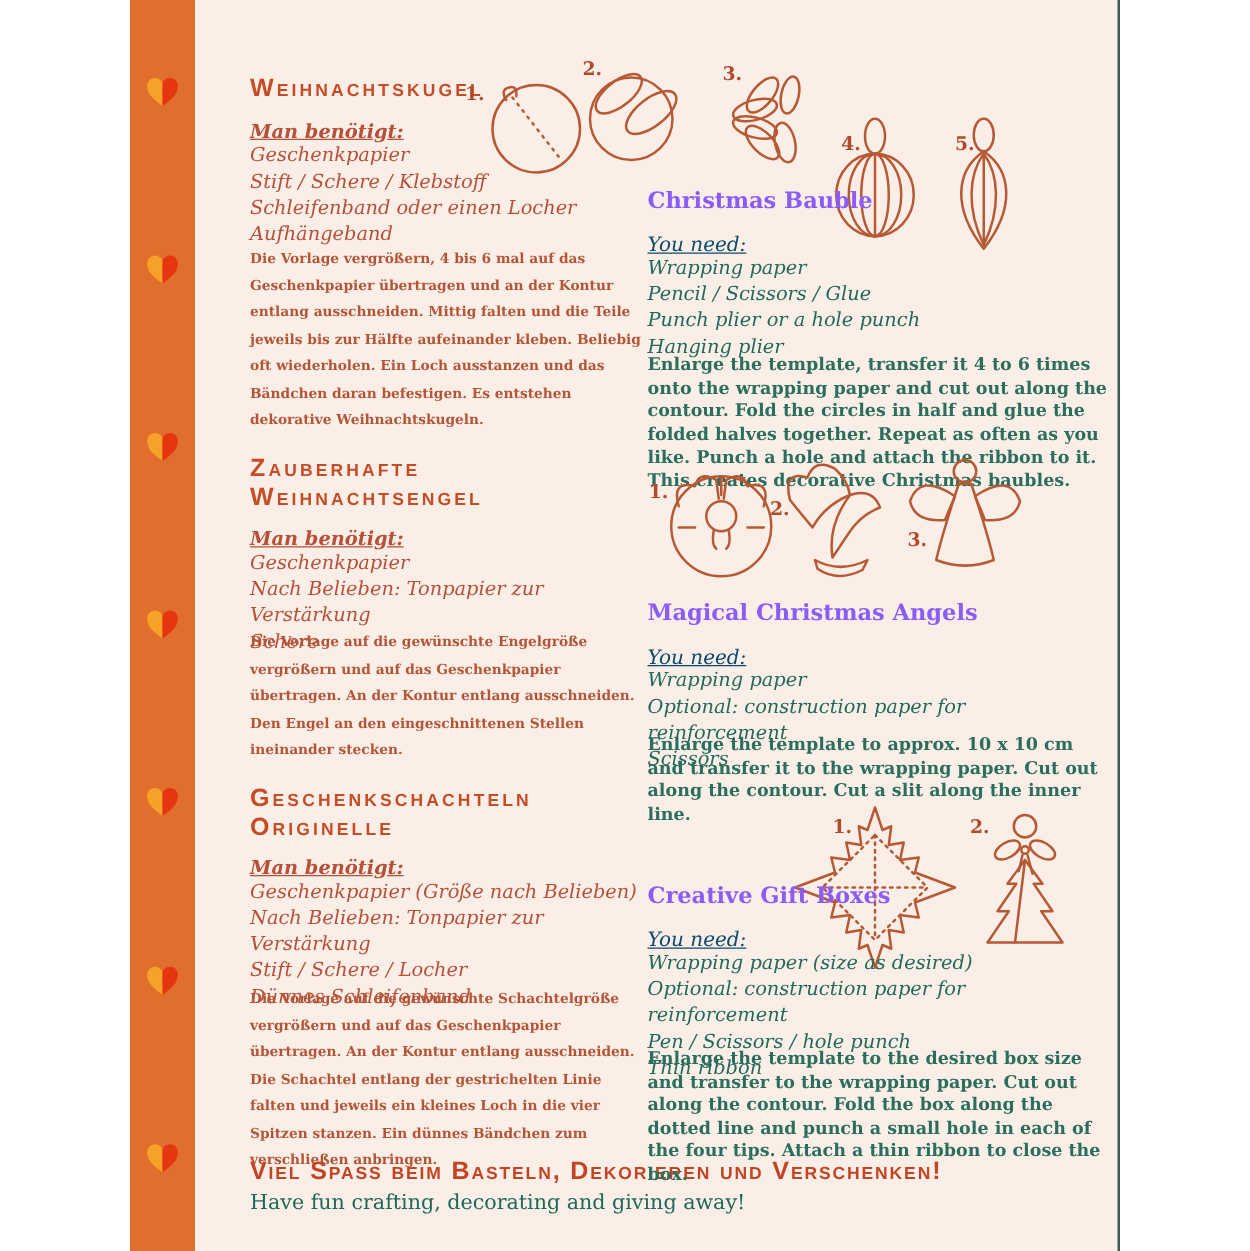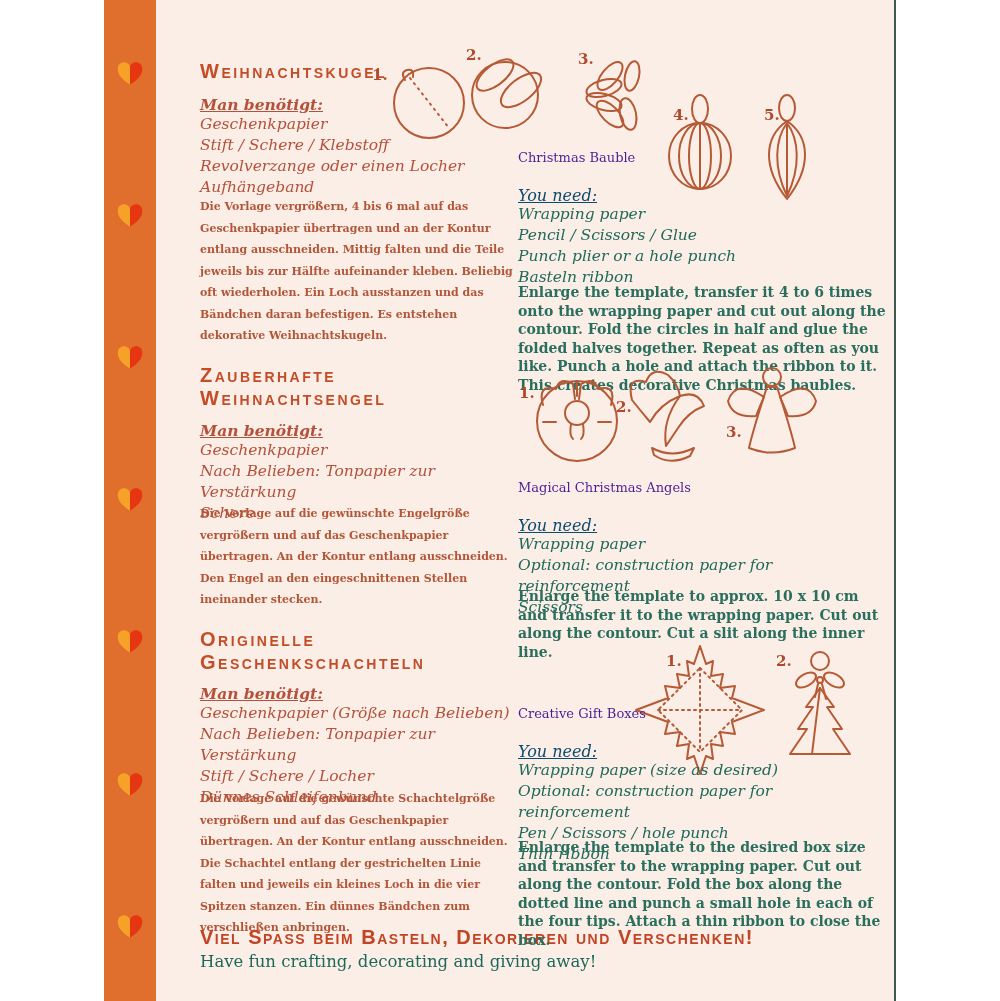--- a/index.html
+++ b/index.html
@@ -19,21 +19,21 @@
   .title-de{
     font-family:"Liberation Sans","DejaVu Sans",sans-serif;
     font-variant:small-caps;font-weight:700;font-size:20px;line-height:23px;
     letter-spacing:2.5px;color:#c44d28;
   }
   .needs-label-de{font-style:italic;font-weight:700;font-size:15.5px;color:#b5503a;text-decoration:underline;}
   .needs-de{font-style:italic;font-size:15.5px;line-height:21px;color:#b5503a;}
   .body-de{font-size:11px;line-height:21.5px;color:#b35638;font-weight:600;}
 
   
-  .title-en{font-weight:400;font-size:13px;color:#4c1d95;}
+  .title-en{font-weight:700;font-size:18px;color:#8b5cf6;}
   .needs-label-en{font-style:italic;font-weight:400;font-size:16px;color:#0c4a6e;text-decoration:underline;}
   .needs-en{font-style:italic;font-size:15.5px;line-height:21px;color:#20695b;}
   .body-en{font-size:14px;line-height:18.5px;color:#2a6e5e;font-weight:600;}
 
   .stepnum{
     font-family:"DejaVu Serif","Liberation Serif",serif;
     font-weight:700;font-size:15px;color:#b04a2c;
   }
   .sketch path,.sketch circle,.sketch ellipse,.sketch line{
     fill:none;stroke:#b65a35;stroke-width:2;stroke-linecap:round;stroke-linejoin:round;
@@ -81,21 +81,21 @@
         <path d="M16,8 C13,1 2,2 2,11 C2,19 9,24 16,29 Z" fill="#f6a229"></path>
         <path d="M16,8 C19,1 30,2 30,11 C30,19 23,24 16,29 Z" fill="#e63511"></path>
       </svg>
   </div>
 
   <div class="abs title-de" style="left:200px;top:60px;">Weihnachtskugel</div>
   <div class="abs needs-label-de" style="left:200px;top:95px;">Man benötigt:</div>
   <div class="abs" style="left:200px;top:114px;width:320px;">
     <div class="needs-de">Geschenkpapier</div>
     <div class="needs-de">Stift / Schere / Klebstoff</div>
-    <div class="needs-de">Revolverzange oder einen Locher</div>
+    <div class="needs-de">Schleifenband oder einen Locher</div>
     <div class="needs-de">Aufhängeband</div>
   </div>
   <div class="abs body-de" style="left:200px;top:196px;width:318px;">Die Vorlage vergrößern, 4 bis 6 mal auf das Geschenkpapier übertragen und an der Kontur entlang ausschneiden. Mittig falten und die Teile jeweils bis zur Hälfte aufeinander kleben. Beliebig oft wiederholen. Ein Loch ausstanzen und das Bändchen daran befestigen. Es entstehen dekorative Weihnachtskugeln.</div>
 
   <span class="abs stepnum" style="left:372px;top:66px;">1.</span>
   <svg class="abs sketch" style="left:383px;top:58px;" width="92" height="84" viewBox="0 0 92 84">
     <circle cx="46" cy="45" r="35"></circle>
     <path d="M22,22 q-5,-8 2,-10 q7,-2 6,7"></path>
     <line x1="27" y1="20" x2="66" y2="70" stroke-dasharray="1.5 5"></line>
   </svg>
@@ -129,21 +129,21 @@
     <path d="M35,31 C23,47 21,75 35,104 C49,75 47,47 35,31 Z"></path>
     <line x1="35" y1="31" x2="35" y2="104"></line>
   </svg>
 
   <div class="abs title-en" style="left:518px;top:150px;">Christmas Bauble</div>
   <div class="abs needs-label-en" style="left:518px;top:186px;">You need:</div>
   <div class="abs" style="left:518px;top:204px;width:360px;">
     <div class="needs-en">Wrapping paper</div>
     <div class="needs-en">Pencil / Scissors / Glue</div>
     <div class="needs-en">Punch plier or a hole punch</div>
-    <div class="needs-en">Basteln ribbon</div>
+    <div class="needs-en">Hanging plier</div>
   </div>
   <div class="abs body-en" style="left:518px;top:283px;width:368px;">Enlarge the template, transfer it 4 to 6 times onto the wrapping paper and cut out along the contour. Fold the circles in half and glue the folded halves together. Repeat as often as you like. Punch a hole and attach the ribbon to it. This creates decorative Christmas baubles.</div>
 
   <div class="abs title-de" style="left:200px;top:364px;">
     <div>Zauberhafte</div>
     <div>Weihnachtsengel</div>
   </div>
   <div class="abs needs-label-de" style="left:200px;top:421px;">Man benötigt:</div>
   <div class="abs" style="left:200px;top:440px;width:320px;">
     <div class="needs-de">Geschenkpapier</div>
@@ -181,22 +181,22 @@
   <div class="abs title-en" style="left:518px;top:480px;text-align:right;">Magical Christmas Angels</div>
   <div class="abs needs-label-en" style="left:518px;top:516px;">You need:</div>
   <div class="abs" style="left:518px;top:534px;width:370px;">
     <div class="needs-en">Wrapping paper</div>
     <div class="needs-en">Optional: construction paper for reinforcement</div>
     <div class="needs-en">Scissors</div>
   </div>
   <div class="abs body-en" style="left:518px;top:587px;width:368px;">Enlarge the template to approx. 10 x 10 cm and transfer it to the wrapping paper. Cut out along the contour. Cut a slit along the inner line.</div>
 
   <div class="abs title-de" style="left:200px;top:628px;">
+    <div>Geschenkschachteln</div>
     <div>Originelle</div>
-    <div>Geschenkschachteln</div>
   </div>
   <div class="abs needs-label-de" style="left:200px;top:684px;">Man benötigt:</div>
   <div class="abs" style="left:200px;top:703px;width:320px;">
     <div class="needs-de">Geschenkpapier (Größe nach Belieben)</div>
     <div class="needs-de">Nach Belieben: Tonpapier zur Verstärkung</div>
     <div class="needs-de">Stift / Schere / Locher</div>
     <div class="needs-de">Dünnes Schleifenband</div>
   </div>
   <div class="abs body-de" style="left:200px;top:788px;width:320px;">Die Vorlage auf die gewünschte Schachtelgröße vergrößern und auf das Geschenkpapier übertragen. An der Kontur entlang ausschneiden. Die Schachtel entlang der gestrichelten Linie falten und jeweils ein kleines Loch in die vier Spitzen stanzen. Ein dünnes Bändchen zum verschließen anbringen.</div>
 

